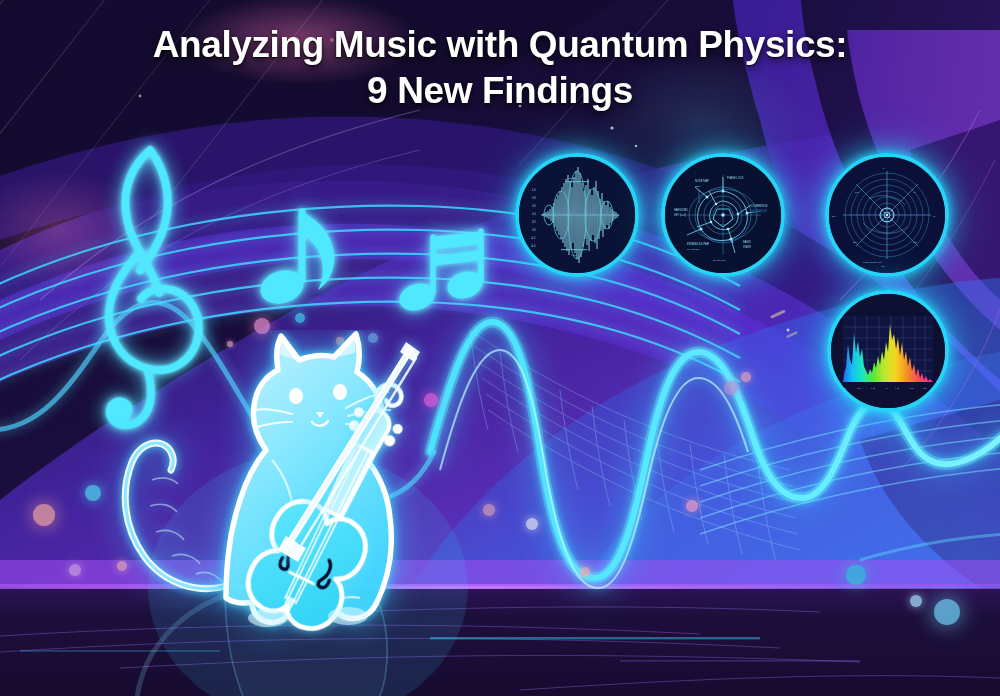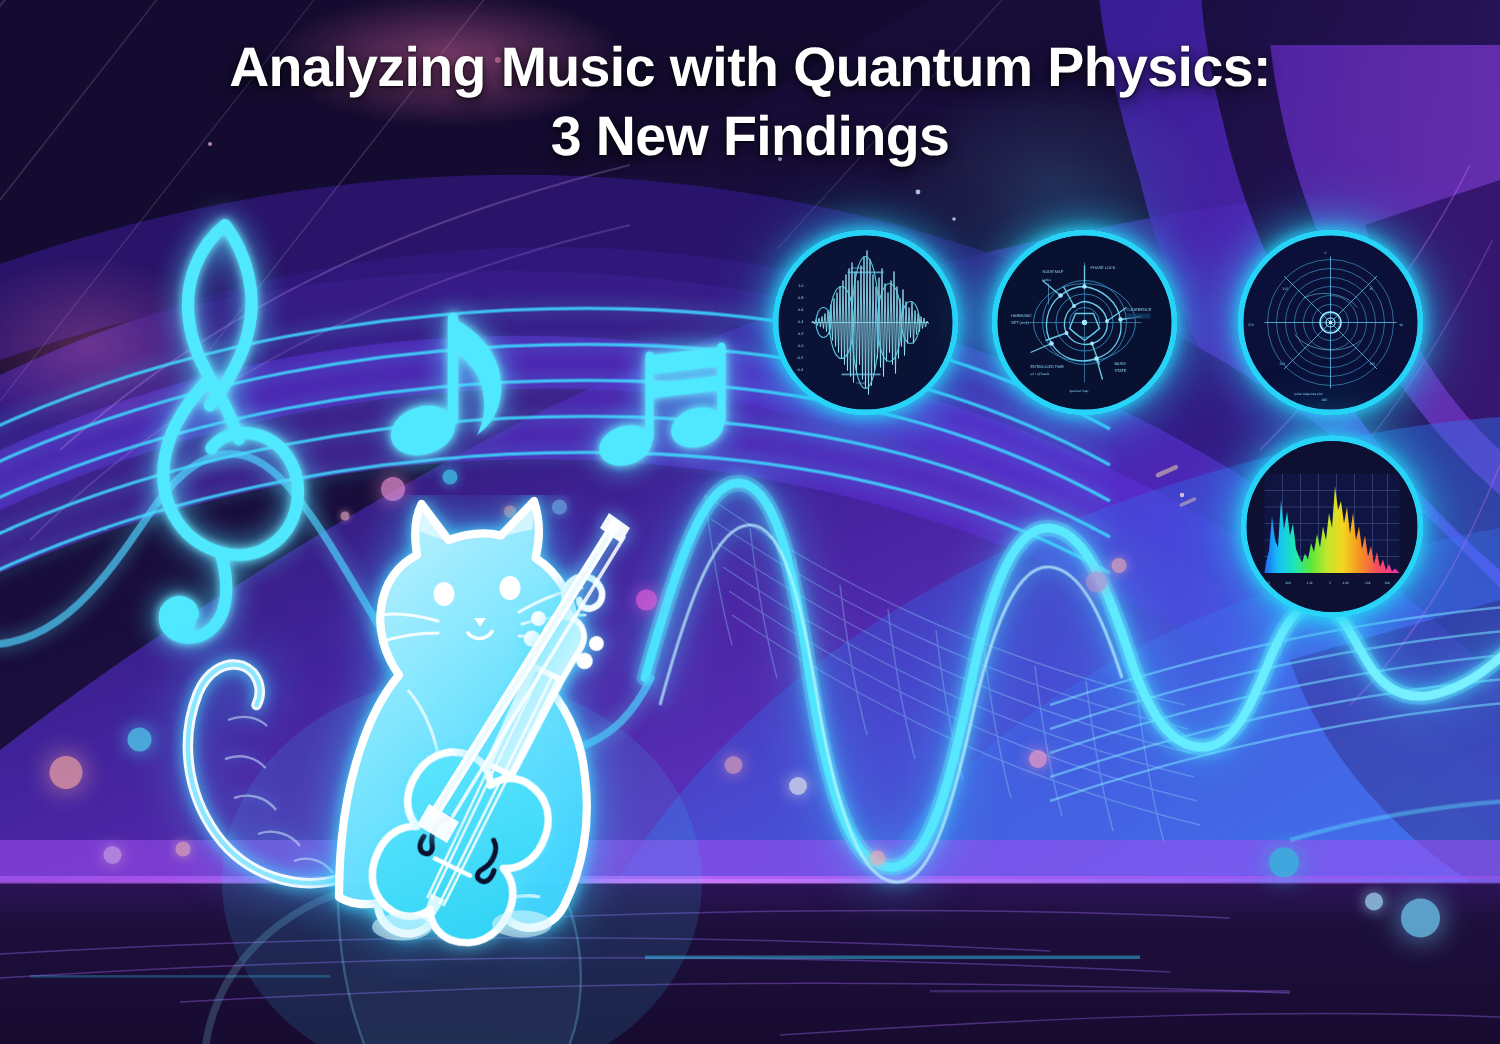--- a/index.html
+++ b/index.html
@@ -643,16 +643,16 @@
         <text class="tiny2" x="55" y="95">2</text>
         <text class="tiny2" x="64" y="95">4.6k</text>
         <text class="tiny2" x="79" y="95">10k</text>
         <text class="tiny2" x="92" y="95">16k</text>
       </g>
     </svg>
   </div>
 
   <div id="title-block">
     <div class="line">Analyzing Music with Quantum Physics:</div>
-    <div class="line">3 New Findings</div>
+    <div class="line">9 New Findings</div>
   </div>
 
 </div>
 
 </body></html>

